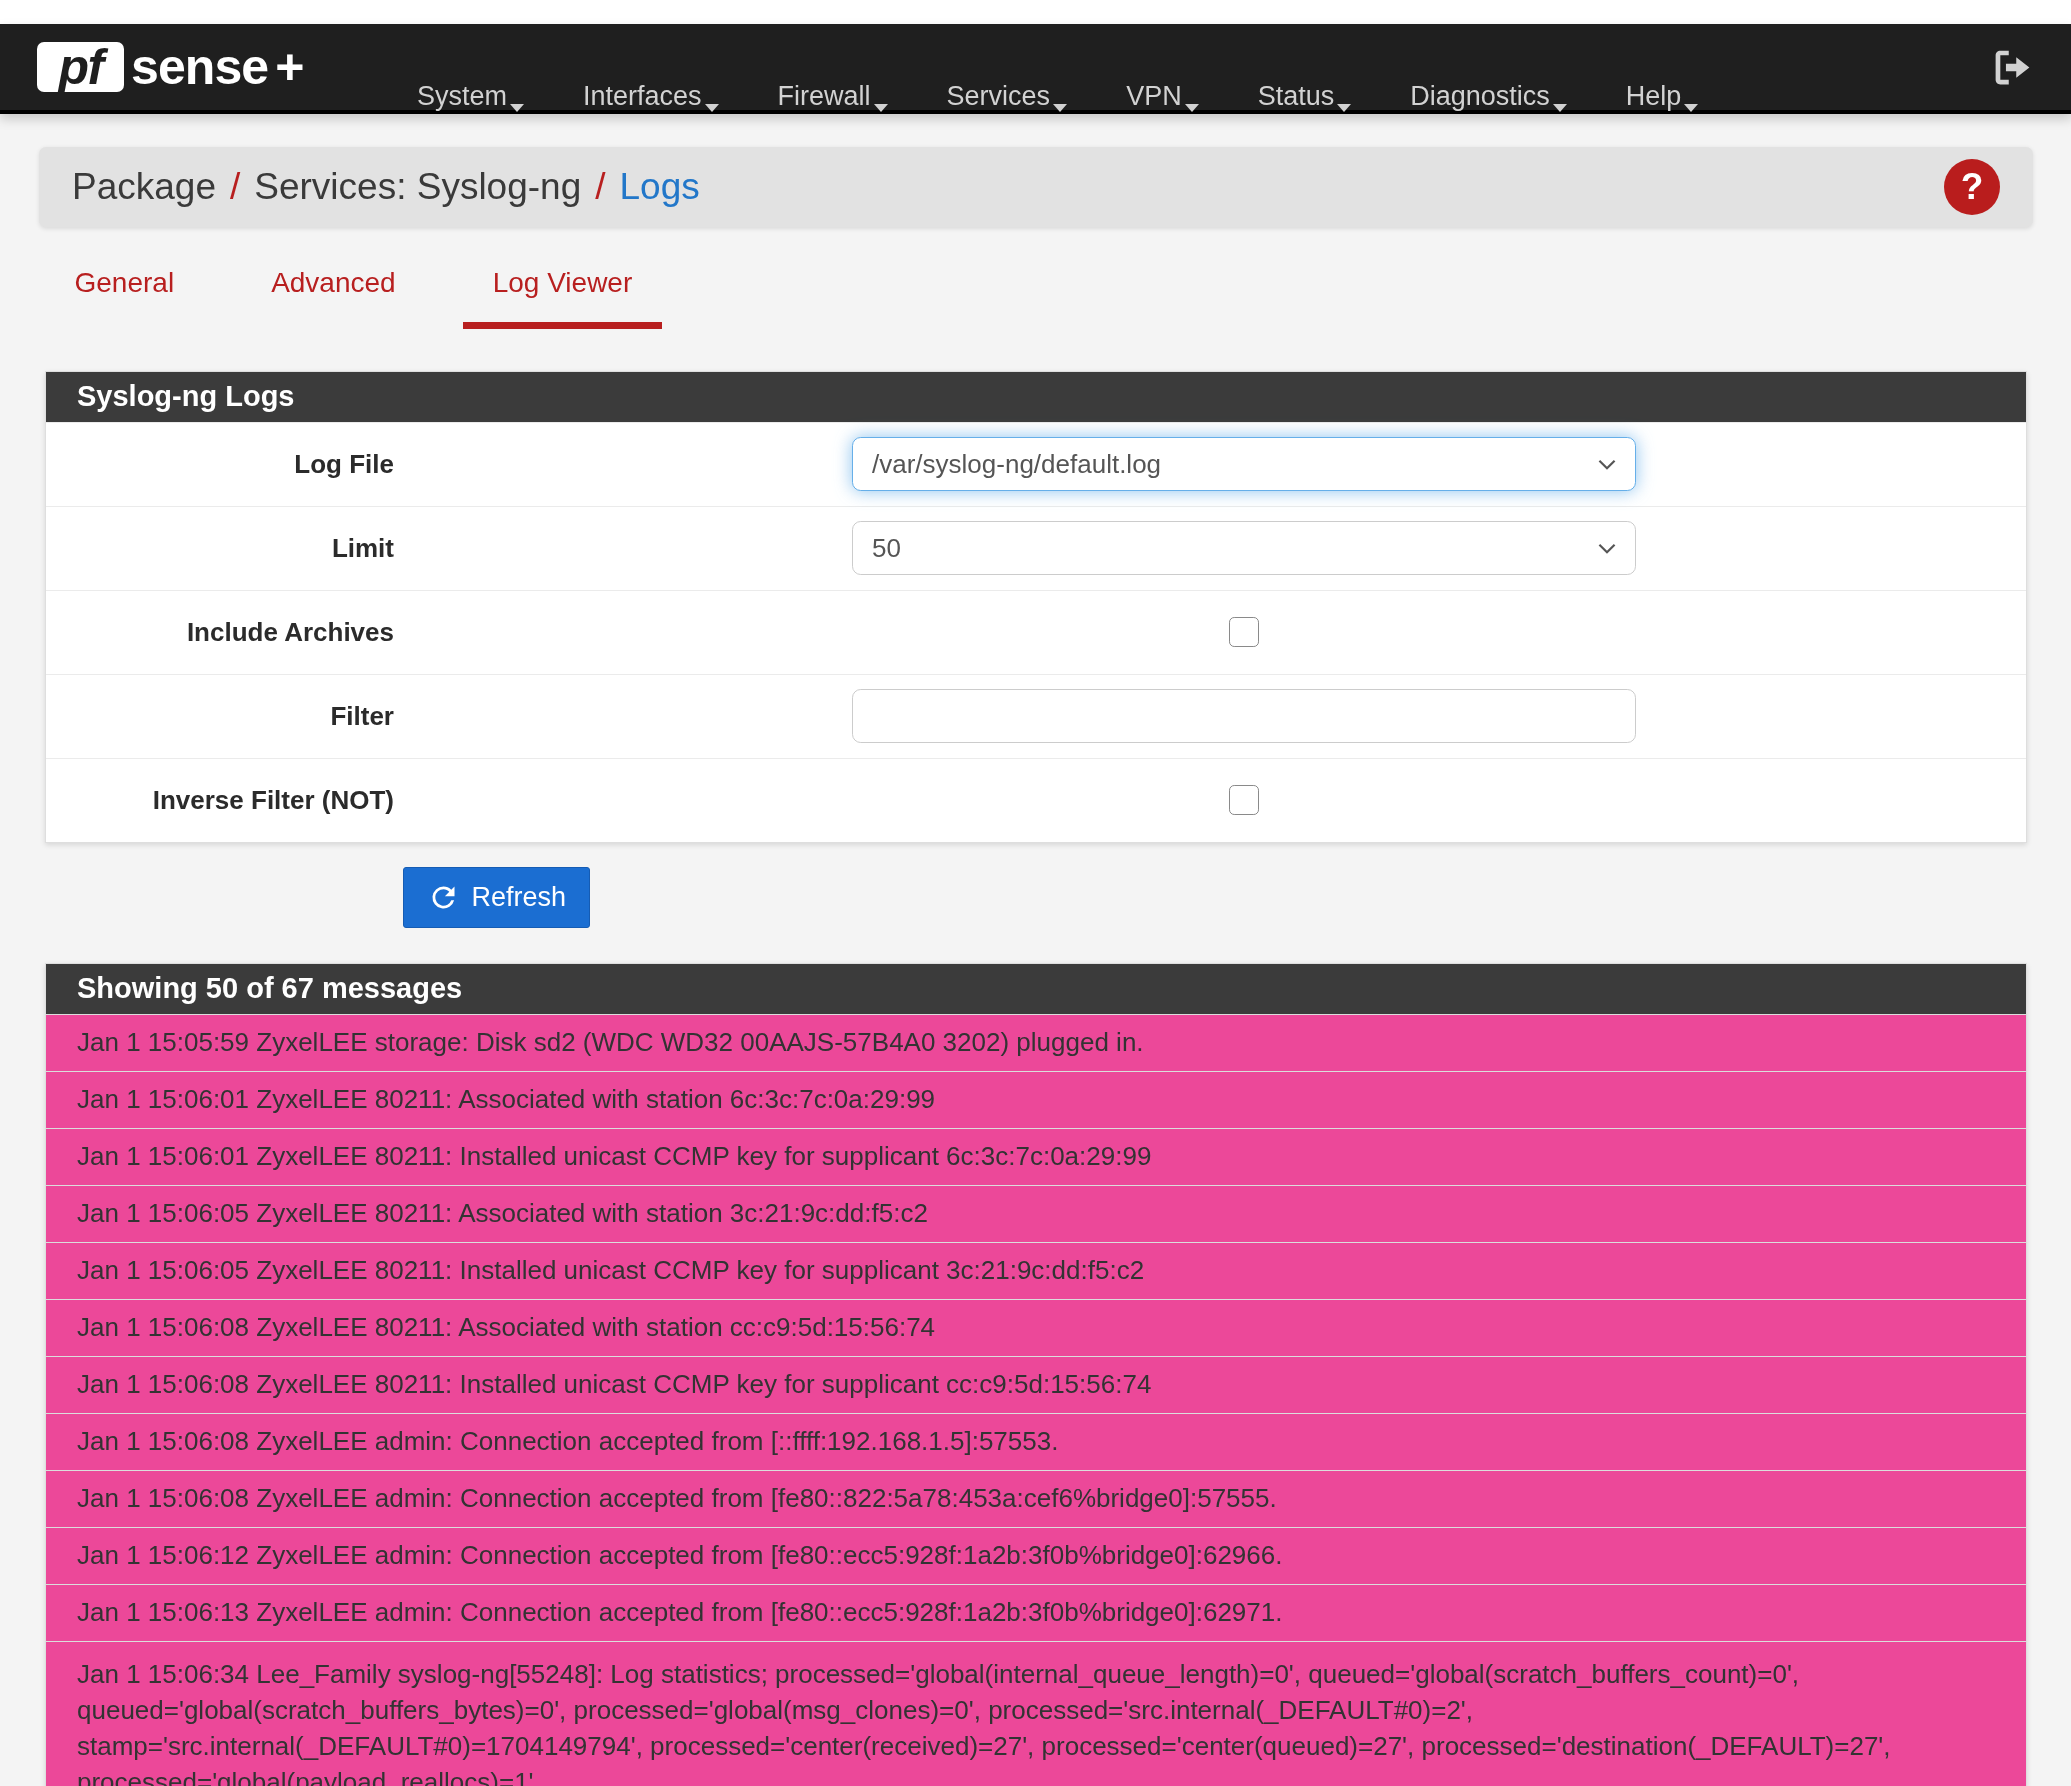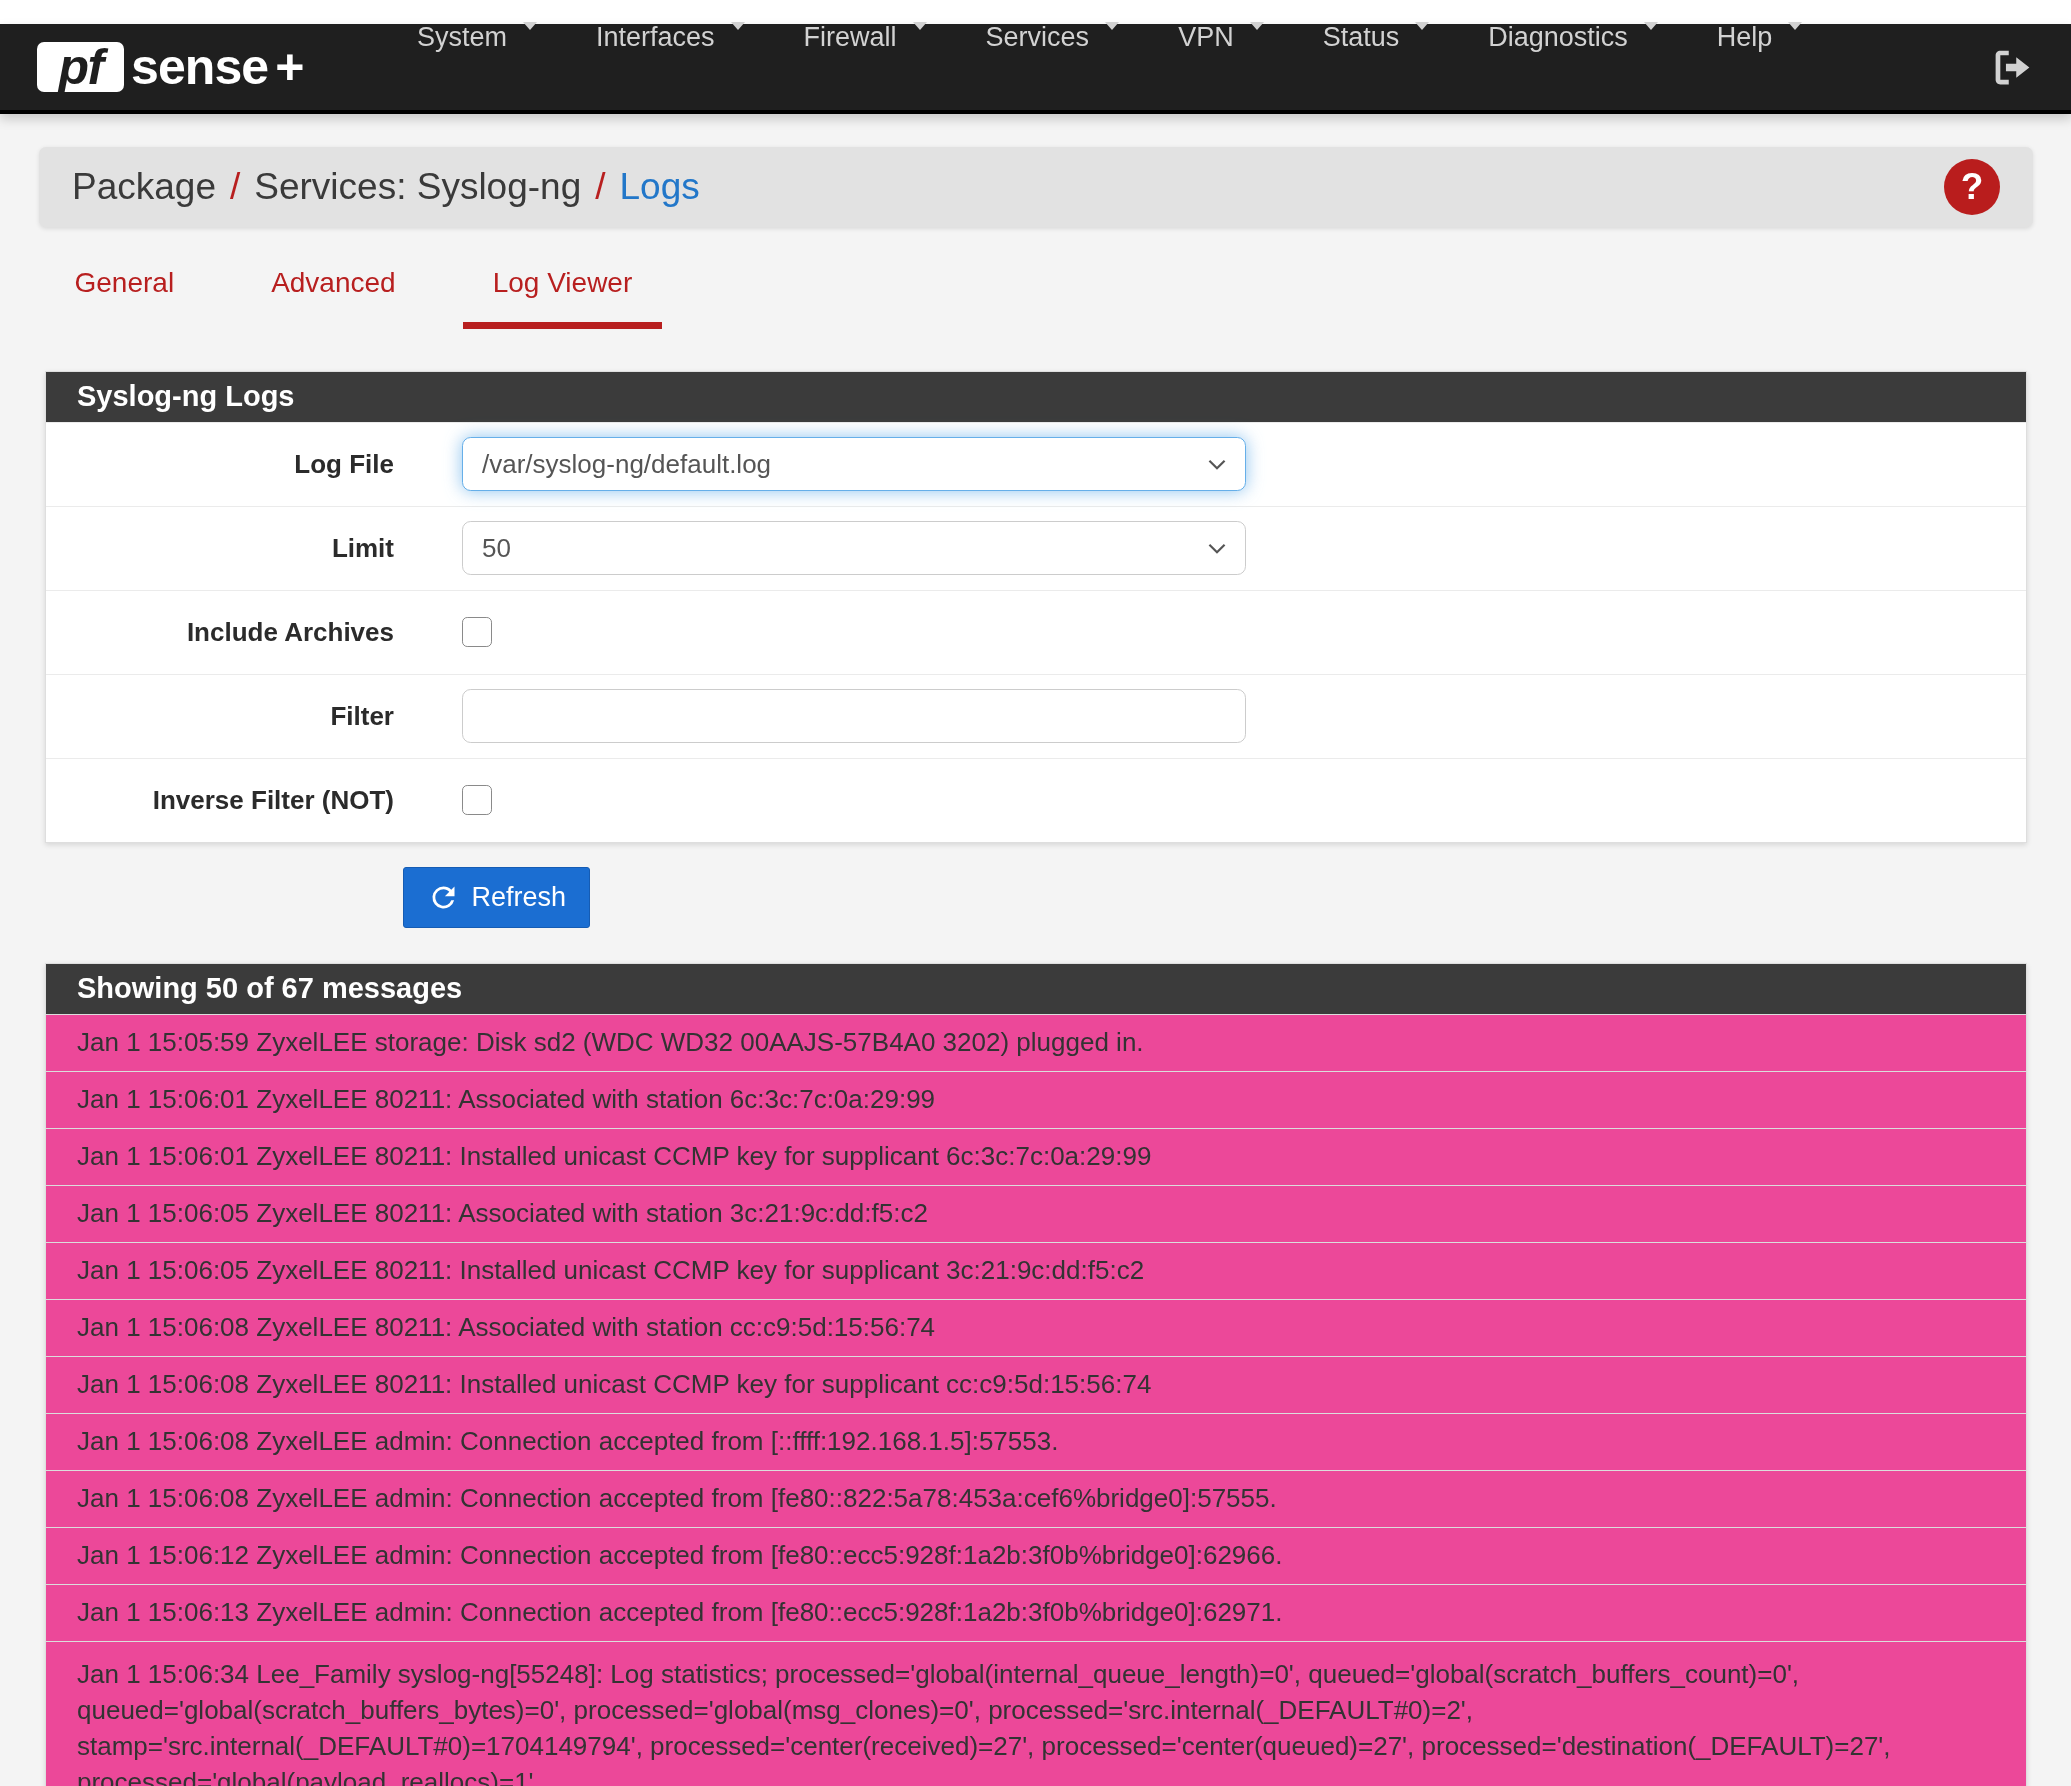--- a/index.html
+++ b/index.html
@@ -23,21 +23,21 @@
   .brand-badge {
     width: 87px; height: 50px; background: #fff; border-radius: 7px;
     display: flex; align-items: center; justify-content: center;
     font-weight: 700; font-style: italic; font-size: 50px; color: #1f1f1f;
     letter-spacing: -1.7px;
   }
   .brand-sense { color: #fff; font-weight: 700; font-size: 50px; letter-spacing: -0.9px; margin-left: 7px; }
   .brand-plus { color: #fff; font-weight: 700; font-size: 50px; margin-left: 7px; }
   .nav-items { display: flex; align-items: center; }
   .nav-item {
-    display: flex; align-items: flex-start; gap: 16px;
+    display: flex; align-items: flex-end; gap: 3px;
     color: #d2d2d2; font-size: 27px; padding: 0 29.5px; height: 90px; cursor: pointer;
   }
   .caret {
     width: 0; height: 0; display: inline-block;
     border-left: 7.8px solid transparent; border-right: 7.8px solid transparent;
     border-top: 8.7px solid #d2d2d2;
   }
   .logout-btn { margin-left: auto; cursor: pointer; display: flex; align-items: center; }
   .logout-btn svg { width: 45px; height: 45px; fill: #d2d2d2; }
 
@@ -74,21 +74,21 @@
   }
   .panel-header {
     background: #3b3b3b; color: #fff; font-weight: 700; font-size: 29px;
     height: 50px; display: flex; align-items: center; padding: 0 31px;
   }
 
   
   .form-row { display: flex; align-items: center; min-height: 84px; border-top: 1.7px solid #ebebeb; }
   .form-row:first-of-type { border-top: none; }
   .form-label { width: 348px; flex-shrink: 0; text-align: right; font-weight: 700; font-size: 26px; color: #2b2b2b; }
-  .form-ctrl { margin-left: 68px; flex: 1; display: flex; align-items: center; }
+  .form-ctrl { margin-left: 68px; flex: 1; display: flex; align-items: center; justify-content: center; }
   .select-wrap { position: relative; width: 784px; }
   select.ctl, input.ctl {
     width: 784px; height: 54px; font-size: 26px; color: #555;
     border: 1.7px solid #cccccc; border-radius: 8.7px; background: #fff;
     padding: 0 49px 0 19px; appearance: none; -webkit-appearance: none;
     font-family: "Liberation Sans", sans-serif; outline: none;
   }
   input.ctl { padding-right: 19px; }
   select.ctl.focused { border-color: #66afe9; box-shadow: 0 0 17.4px rgba(102,175,233,0.75); }
   .select-chevron {

